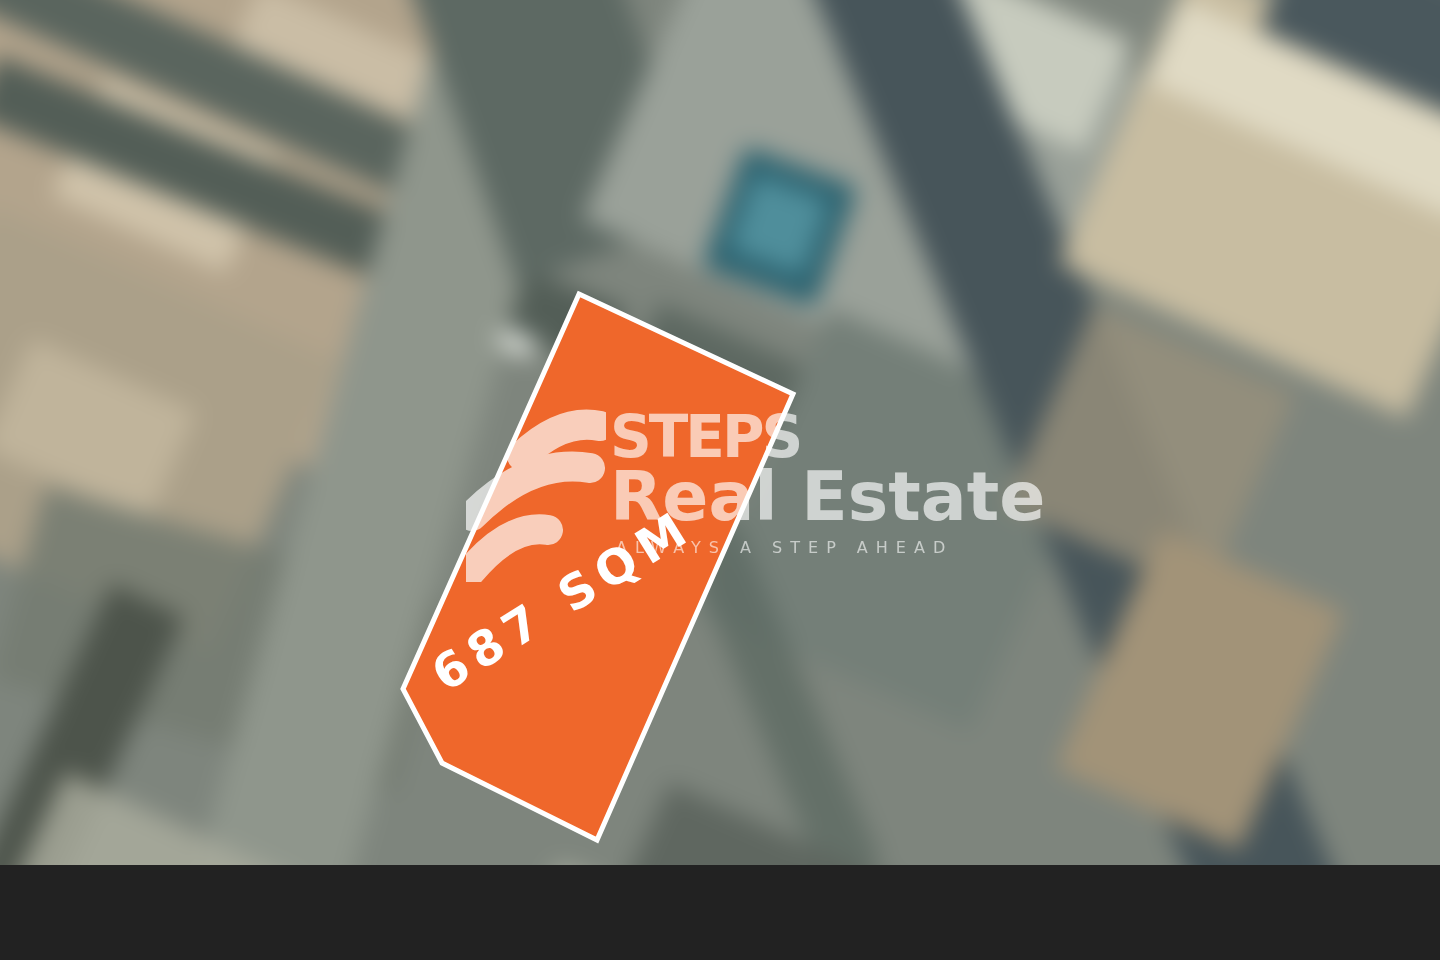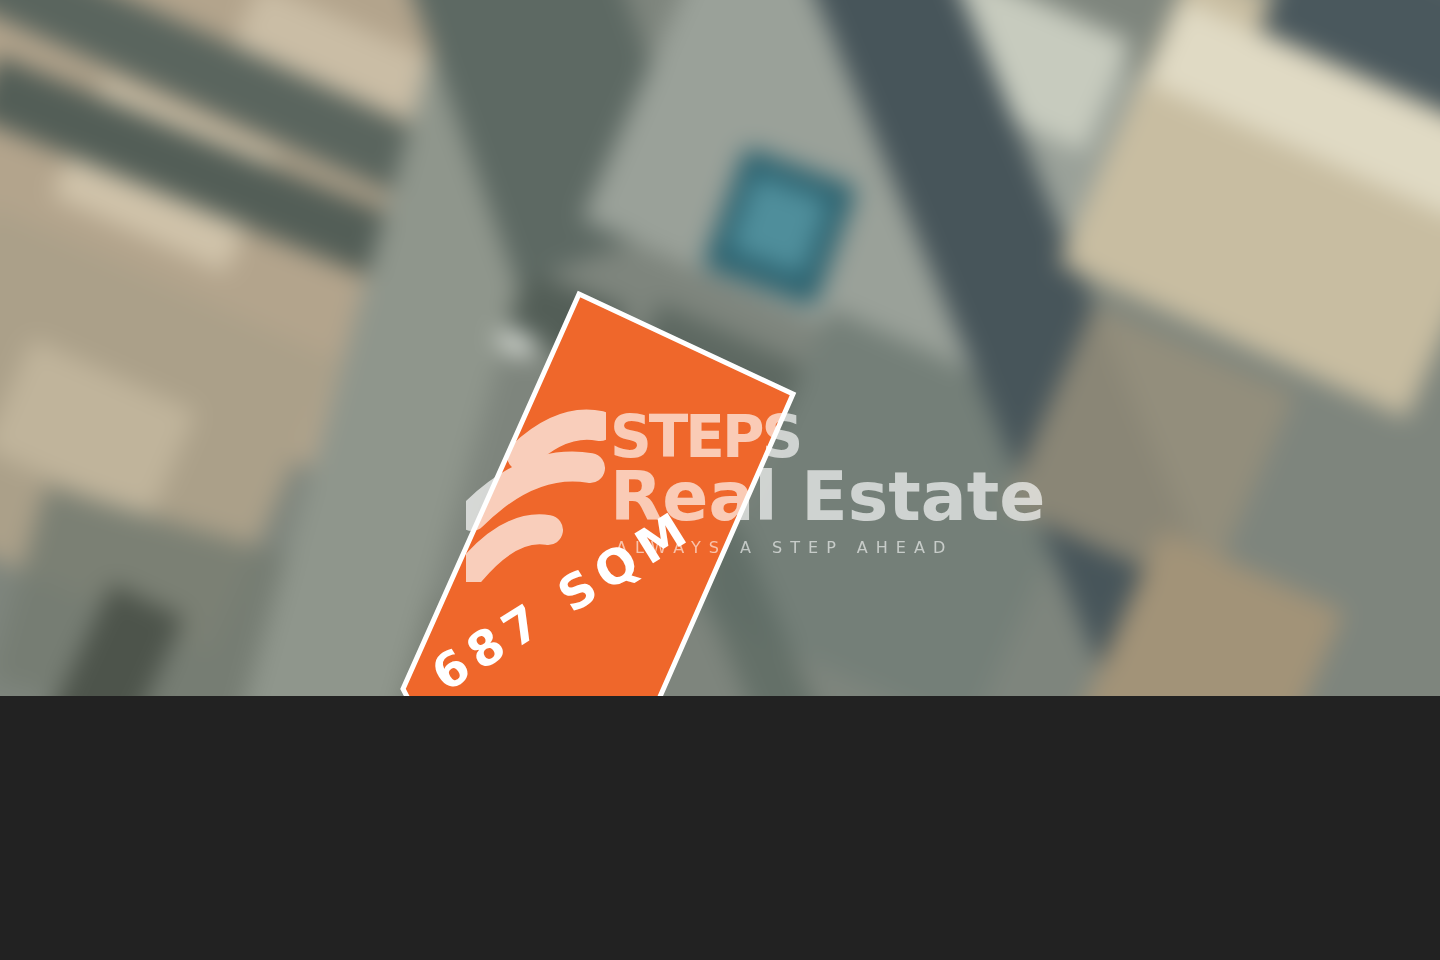--- a/index.html
+++ b/index.html
@@ -1,17 +1,17 @@
 <!DOCTYPE html>
 <html><head>
 <meta charset="utf-8">
 <style>
   html,body{margin:0;padding:0;background:#222;}
   .stage{
-    position:relative;width:1440px;height:696px;overflow:hidden;
+    position:relative;width:1440px;height:865px;overflow:hidden;
     background:#ef4444;font-family:"DejaVu Sans","Liberation Sans",sans-serif;
   }
   
   .bg-inner{
     position:absolute;left:-70px;top:-70px;width:1580px;height:1100px;
     background:#7e857d;filter:blur(12px);
   }
   .patch{position:absolute;}
   
   .plot-svg{position:absolute;left:0;top:0;z-index:2;}

